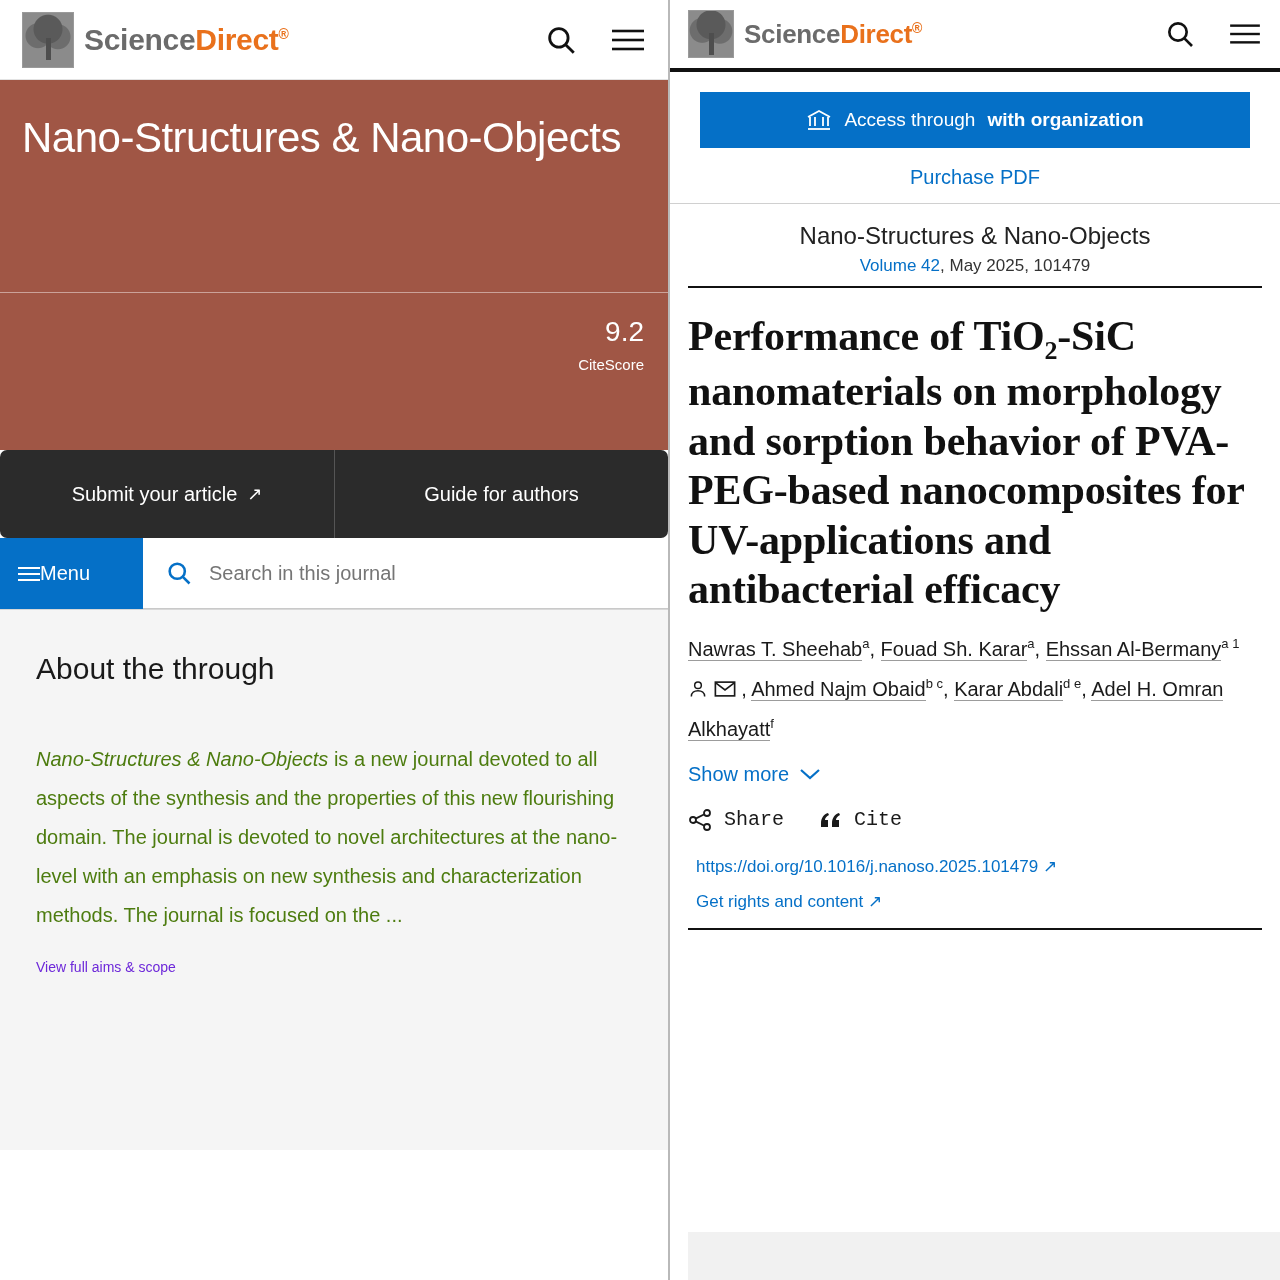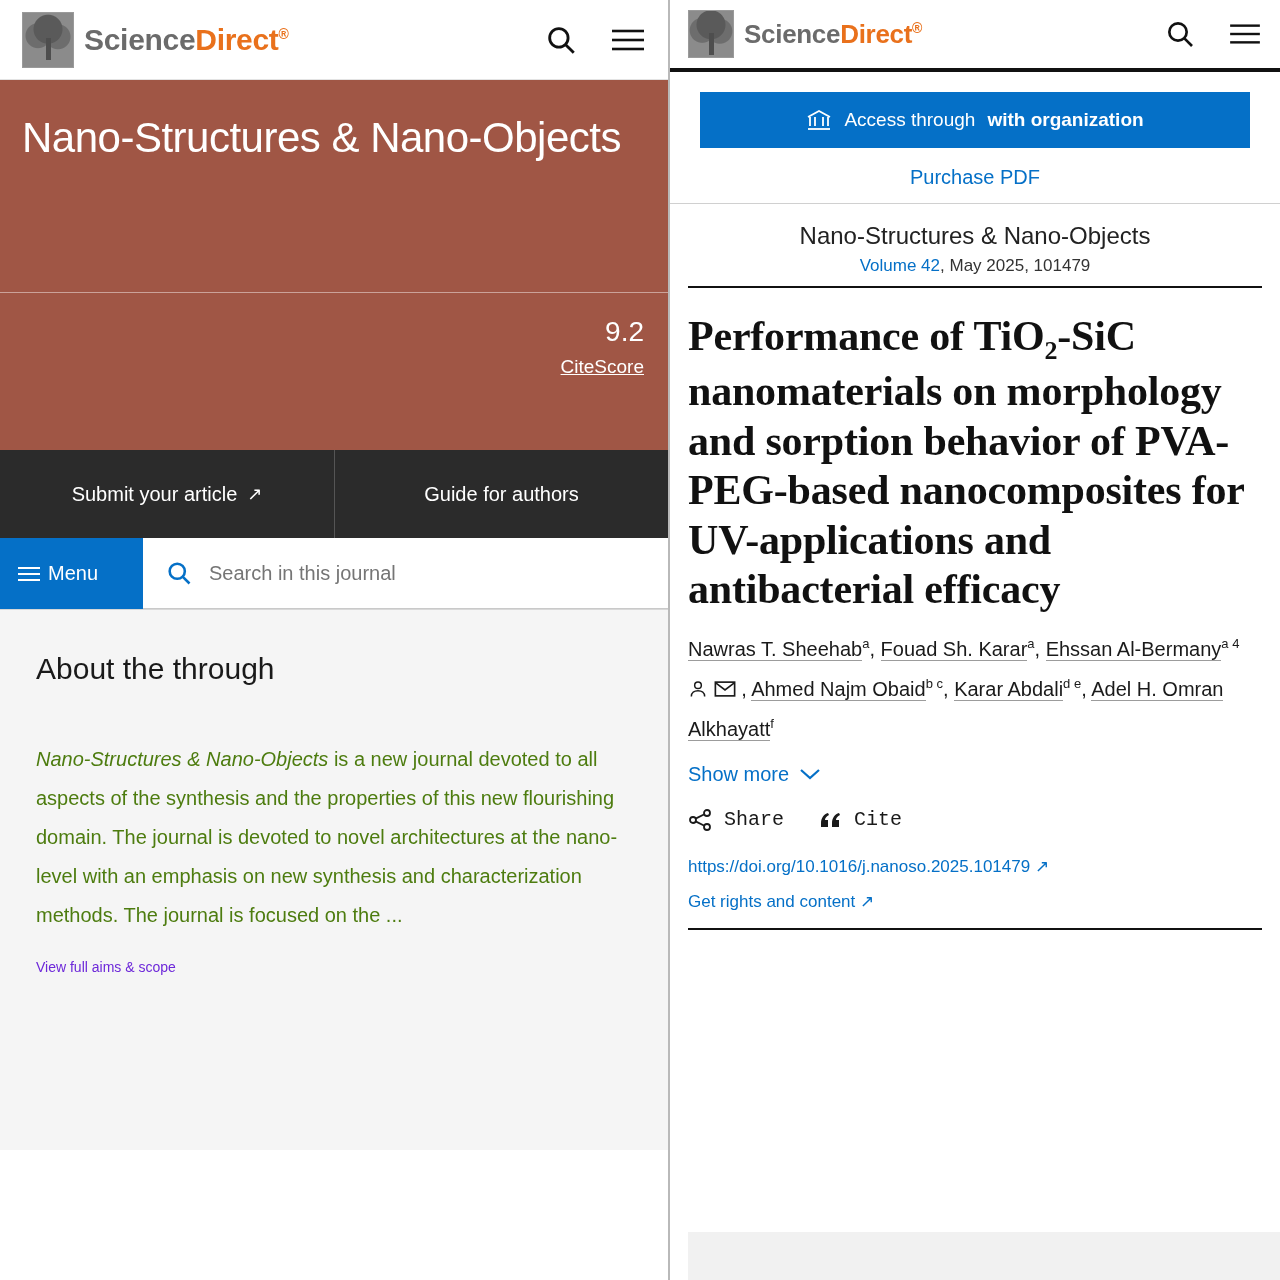--- a/index.html
+++ b/index.html
@@ -60,33 +60,33 @@
   }
   .journal-title {
     font-size: 42px; line-height: 1.12; font-weight: 400; letter-spacing: -0.5px;
     max-width: 600px;
   }
   .hero-rule { position: absolute; left: 0; right: 0; top: 212px; height: 1px; background: rgba(255,255,255,.45); }
   .citescore {
     position: absolute; right: 24px; top: 238px; text-align: right;
   }
   .cs-value { font-size: 28px; line-height: 1; }
-  .cs-label { font-size: 19px; margin-top: 10px; text-decoration: underline; }
-
-  .dark-bar { display: flex; height: 88px; background: #2b2b2b; color: #fff; }
+  .cs-label { font-size: 15px; margin-top: 10px; }
+
+  .dark-bar { display: flex; height: 88px; background: #2b2b2b; color: #fff; border-radius: 7px; }
   .dark-cell {
     flex: 1; display: flex; align-items: center; justify-content: center;
     font-size: 20px; cursor: pointer;
   }
   .dark-cell:first-child { flex: 0 0 335px; border-right: 1px solid #555; }
 
   .menu-bar { display: flex; height: 72px; align-items: stretch; border-bottom: 1px solid #d8d8d8; }
   .menu-btn {
     width: 143px; background: #0570c7; color: #fff;
-    display: flex; align-items: center; gap: 8px; padding-left: 18px;
+    display: flex; align-items: center; gap: 0; padding-left: 18px;
     font-size: 20px; cursor: pointer;
   }
   .hamburger-sm { display: inline-block; width: 22px; }
   .hamburger-sm span { display: block; height: 2px; background: #fff; margin: 4px 0; }
   .journal-search {
     flex: 1; display: flex; align-items: center; gap: 16px; padding-left: 22px;
     border-bottom: 1px solid #c9c9c9;
   }
   .journal-search .sicon { color: #0570c7; }
   .journal-search input {
@@ -139,21 +139,21 @@
   .art-title sub { font-size: 26px; }
 
   .authors { padding: 14px 18px 0 18px; font-size: 20px; line-height: 2.0; color: #1a1a1a; }
   .authors .a-name { border-bottom: 1px solid #9c9c9c; cursor: pointer; }
   .authors sup { font-size: 13px; }
   .show-more { padding: 14px 18px 0 18px; color: #0570c7; font-size: 20px; display: flex; align-items: center; gap: 10px; cursor: pointer; }
 
   .tools { display: flex; align-items: center; gap: 34px; padding: 22px 18px 0 18px; font-size: 20px; color: #1a1a1a; }
   .tool { display: flex; align-items: center; gap: 10px; cursor: pointer; font-family: Liberation Mono, monospace; }
 
-  .doi-block { padding: 24px 18px 0 18px; }
+  .doi-block { padding: 24px 18px 0 18px; margin-left: 8px; }
   .doi-block a { display: block; color: #0570c7; font-size: 17px; text-decoration: none; margin-bottom: 14px; cursor: pointer; }
   .doi-rule { margin: 16px 18px 0 18px; border-top: 2px solid #111; }
   .grey-strip { position: absolute; left: 18px; right: 0; bottom: 0; height: 48px; background: #f1f1f1; }
 
   svg { display: block; }
 </style>
 </head>
 <body>
 
 <div class="page">
@@ -276,21 +276,21 @@
     </div>
 
     <div class="journal-line">Nano-Structures &amp; Nano-Objects</div>
     <div class="vol-line">
       <a href="#">Volume 42</a><span>, May 2025, 101479</span>
     </div>
 
     <h1 class="art-title"><span>Performance of TiO</span><sub>2</sub><span>-SiC nanomaterials on morphology and sorption behavior of PVA-PEG-based nanocomposites for UV-applications and antibacterial efficacy</span></h1>
 
     <div class="authors">
-      <span class="a-name">Nawras T. Sheehab</span><sup>a</sup><span>, </span><span class="a-name">Fouad Sh. Karar</span><sup>a</sup><span>, </span><span class="a-name">Ehssan Al-Bermany</span><sup>a 4</sup>
+      <span class="a-name">Nawras T. Sheehab</span><sup>a</sup><span>, </span><span class="a-name">Fouad Sh. Karar</span><sup>a</sup><span>, </span><span class="a-name">Ehssan Al-Bermany</span><sup>a 1</sup>
       <span>
         <svg width="20" height="20" viewBox="0 0 24 24" fill="none" stroke="#1a1a1a" stroke-width="1.8" style="display:inline-block;vertical-align:-3px">
           <circle cx="12" cy="7.5" r="4"></circle>
             <path d="M4 21c0-4.5 3.6-7 8-7s8 2.5 8 7"></path>
         </svg>
       </span>
       <span>
         <svg width="22" height="18" viewBox="0 0 24 18" fill="none" stroke="#1a1a1a" stroke-width="1.8" style="display:inline-block;vertical-align:-2px">
           <rect x="1.5" y="1.5" width="21" height="15"></rect>
             <path d="M1.5 2 L12 10 L22.5 2"></path>

